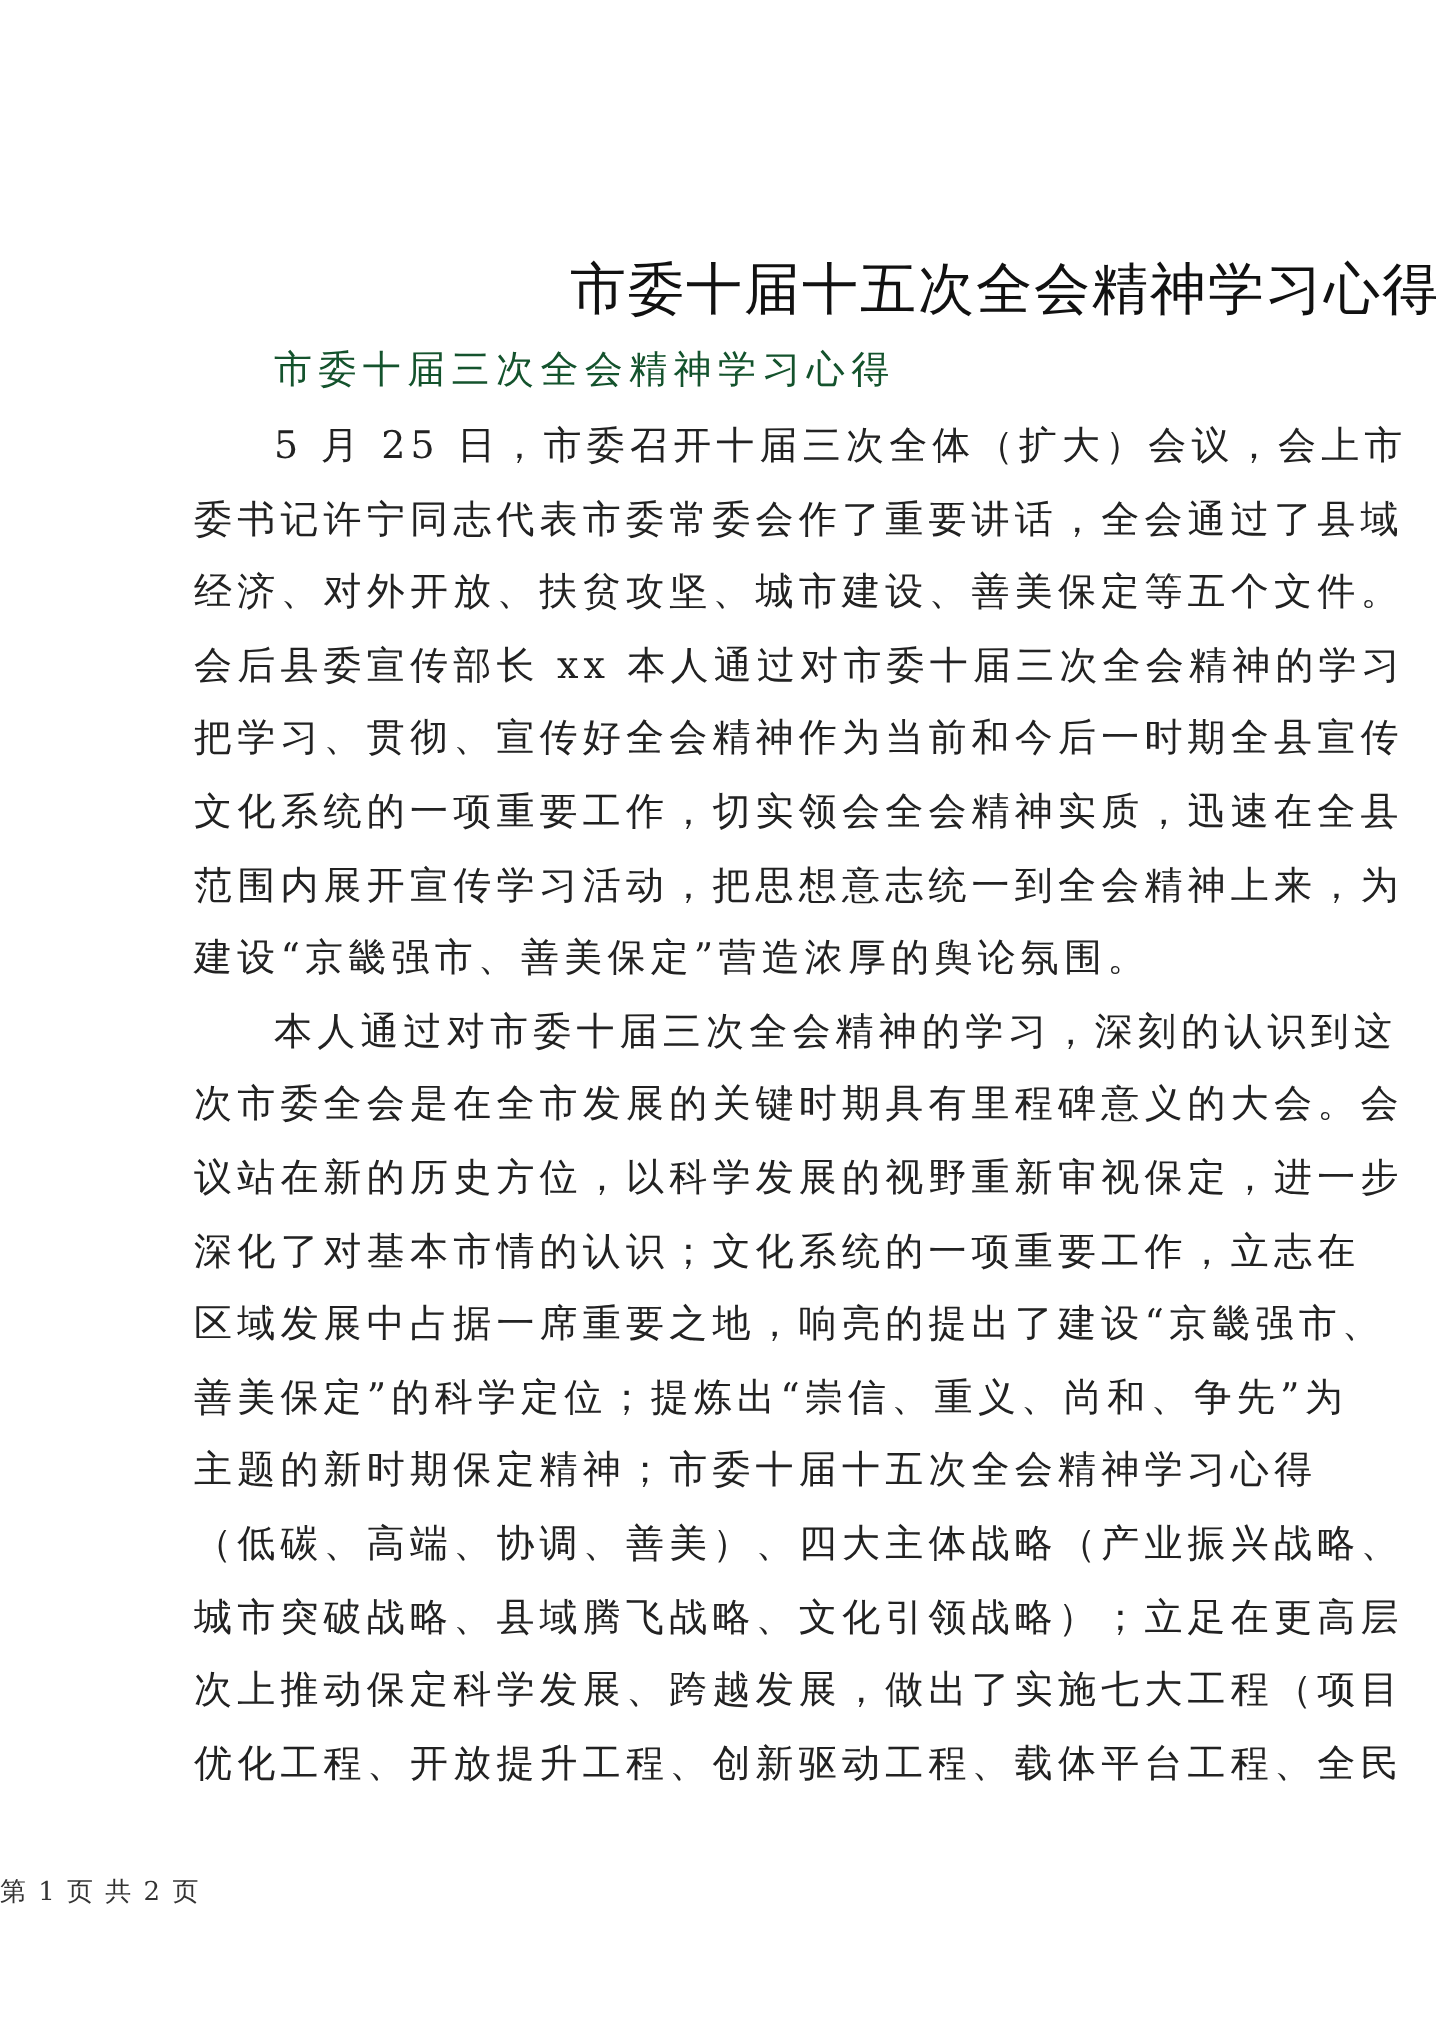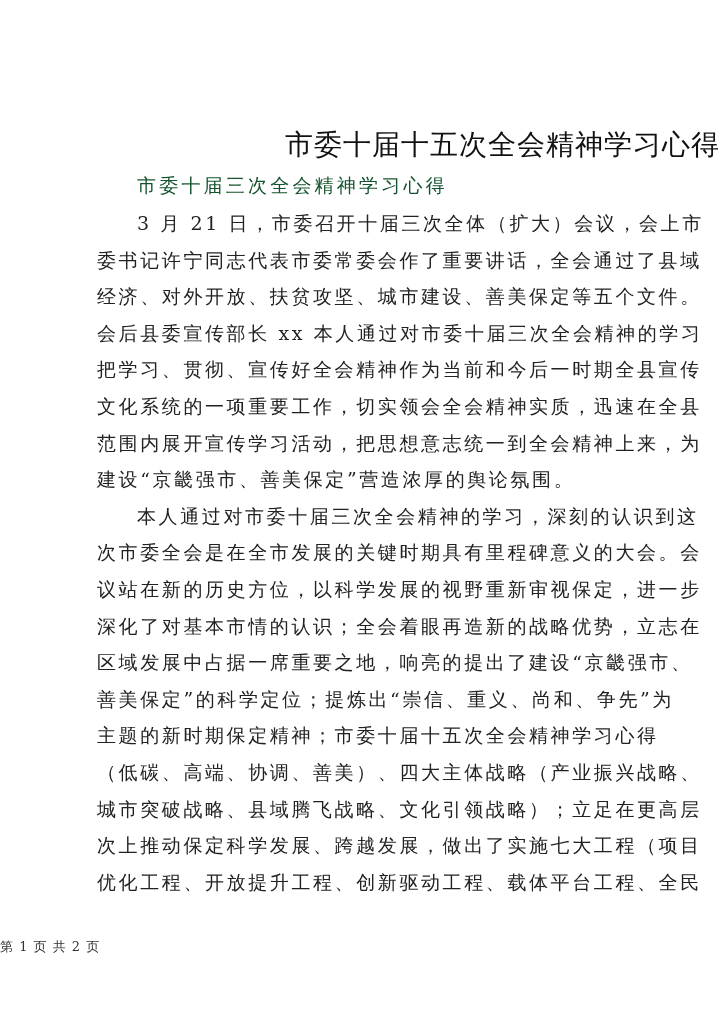--- a/index.html
+++ b/index.html
@@ -81,34 +81,34 @@
   </style>
 </head>
 <body>
 
 <div class="page">
   <h1 class="title">市委十届十五次全会精神学习心得</h1>
   <p class="subtitle">市委十届三次全会精神学习心得</p>
 
   <div class="body">
     <div>
-      <span class="line indent">3 月 21 日，市委召开十届三次全体（扩大）会议，会上市</span>
+      <span class="line indent">5 月 25 日，市委召开十届三次全体（扩大）会议，会上市</span>
       <span class="line">委书记许宁同志代表市委常委会作了重要讲话，全会通过了县域</span>
       <span class="line">经济、对外开放、扶贫攻坚、城市建设、善美保定等五个文件。</span>
       <span class="line">会后县委宣传部长 xx 本人通过对市委十届三次全会精神的学习</span>
       <span class="line">把学习、贯彻、宣传好全会精神作为当前和今后一时期全县宣传</span>
       <span class="line">文化系统的一项重要工作，切实领会全会精神实质，迅速在全县</span>
       <span class="line">范围内展开宣传学习活动，把思想意志统一到全会精神上来，为</span>
       <span class="line">建设“京畿强市、善美保定”营造浓厚的舆论氛围。</span>
     </div>
     <div>
       <span class="line indent">本人通过对市委十届三次全会精神的学习，深刻的认识到这</span>
       <span class="line">次市委全会是在全市发展的关键时期具有里程碑意义的大会。会</span>
       <span class="line">议站在新的历史方位，以科学发展的视野重新审视保定，进一步</span>
-      <span class="line">深化了对基本市情的认识；全会着眼再造新的战略优势，立志在</span>
+      <span class="line">深化了对基本市情的认识；文化系统的一项重要工作，立志在</span>
       <span class="line">区域发展中占据一席重要之地，响亮的提出了建设“京畿强市、</span>
       <span class="line">善美保定”的科学定位；提炼出“崇信、重义、尚和、争先”为</span>
       <span class="line">主题的新时期保定精神；市委十届十五次全会精神学习心得</span>
       <span class="line">（低碳、高端、协调、善美）、四大主体战略（产业振兴战略、</span>
       <span class="line">城市突破战略、县域腾飞战略、文化引领战略）；立足在更高层</span>
       <span class="line">次上推动保定科学发展、跨越发展，做出了实施七大工程（项目</span>
       <span class="line">优化工程、开放提升工程、创新驱动工程、载体平台工程、全民</span>
     </div>
   </div>
 

